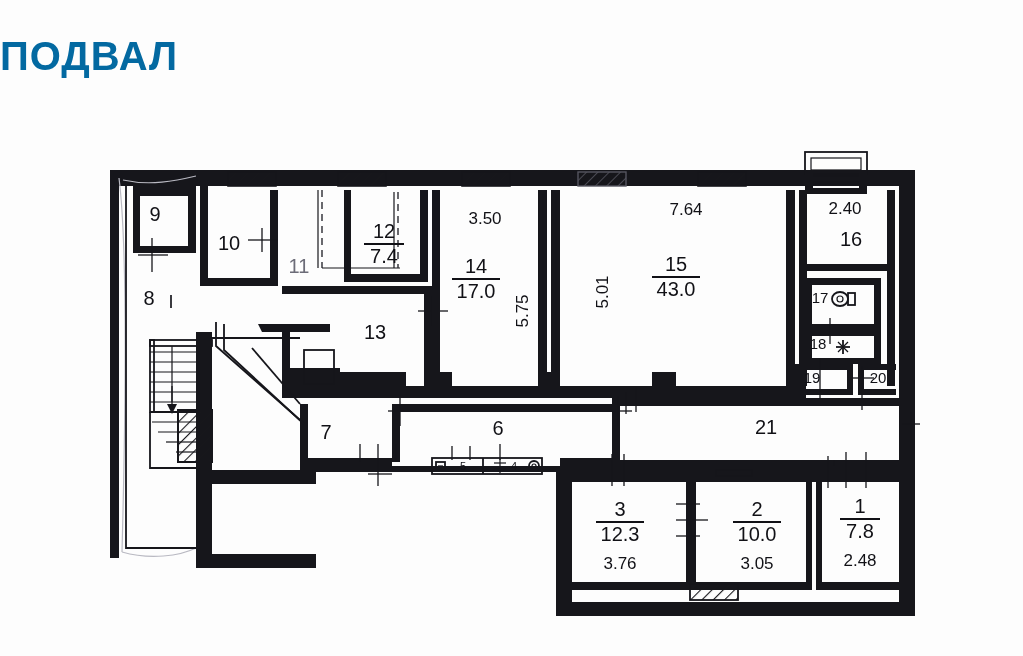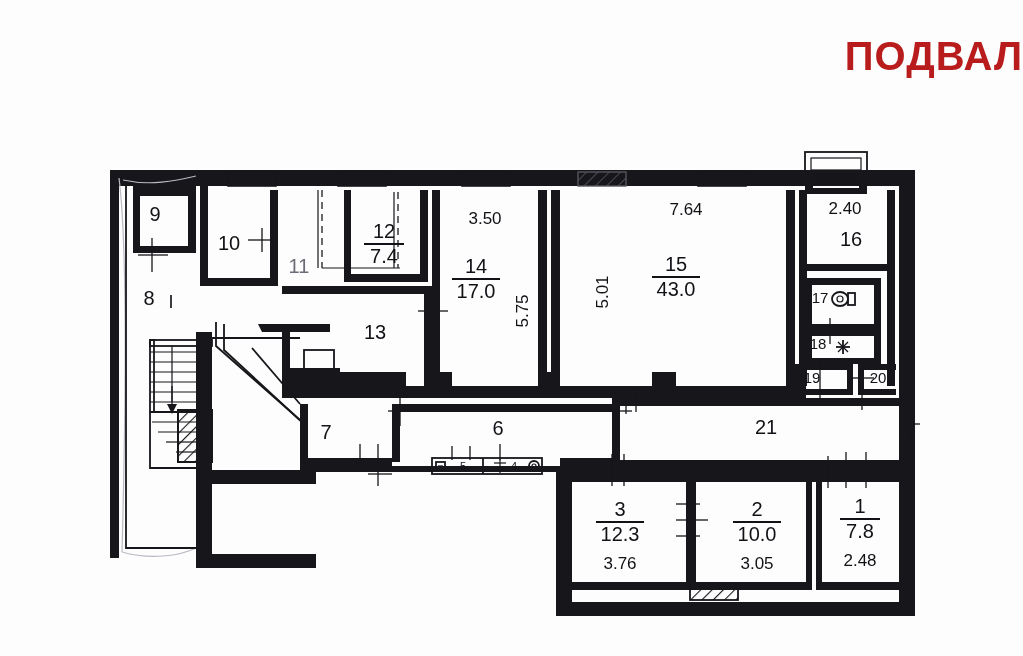--- a/index.html
+++ b/index.html
@@ -18,25 +18,25 @@
     position: relative;
     width: 1023px;
     height: 656px;
     background: #fdfdfd;
   }
   #plan-title {
     position: absolute;
     left: 0;
     top: 34px;
     width: 1023px;
-    text-align: right;
+    text-align: left;
     font-size: 40px;
     font-weight: bold;
     letter-spacing: 1px;
-    color: #b91c1c;
+    color: #0369a1;
     font-family: "Liberation Sans", sans-serif;
   }
   #plan-svg {
     position: absolute;
     left: 0;
     top: 0;
   }
   .rm-num {
     font-family: "Liberation Sans", sans-serif;
     fill: #111116;

